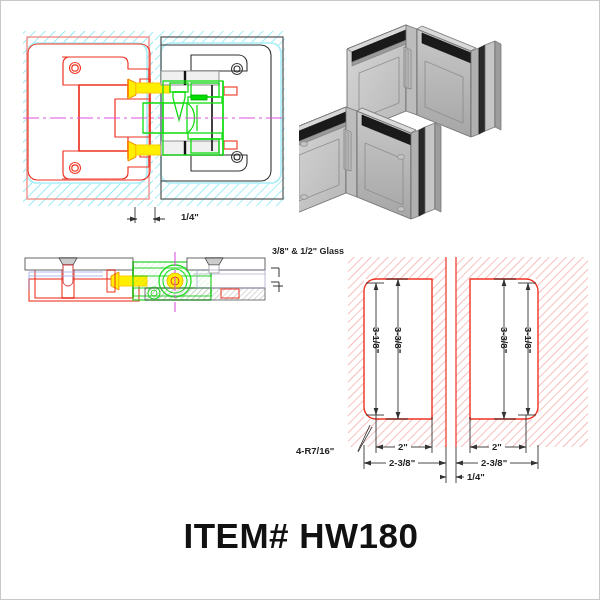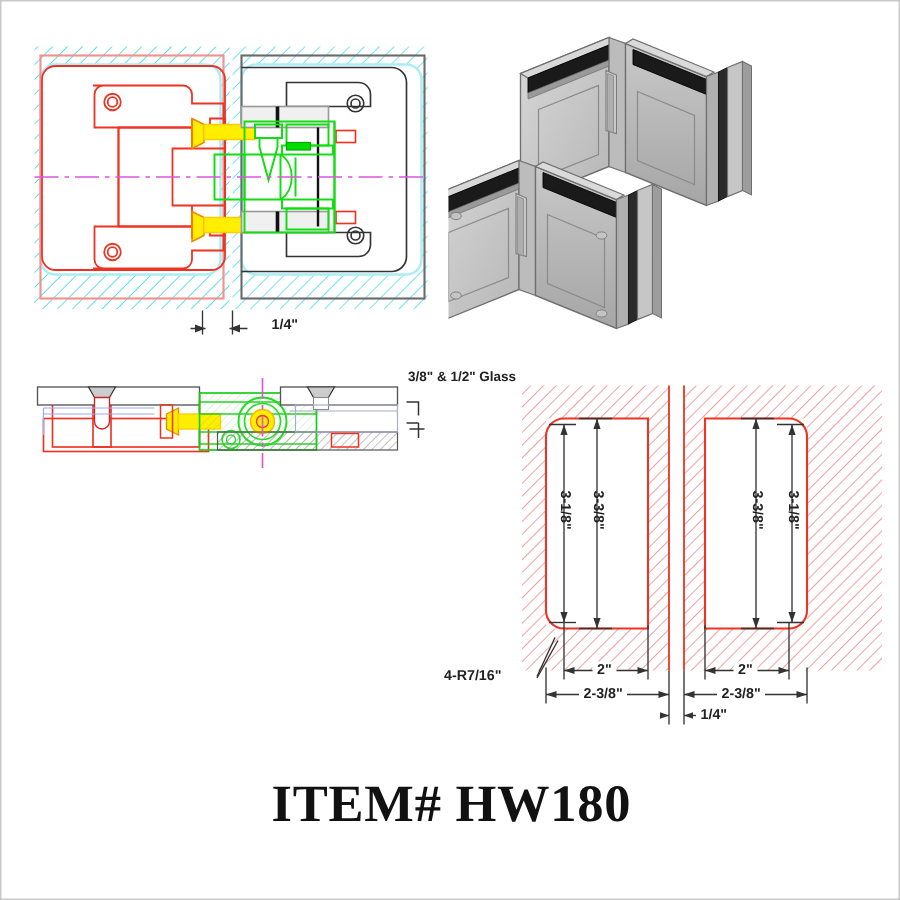--- a/index.html
+++ b/index.html
@@ -24,21 +24,21 @@
 
   
   #title-block {
     position: absolute;
     left: 0;
     top: 515;
     width: 600px;
     text-align: center;
   }
   #item-title {
-    font-family: Liberation Serif, serif;
+    font-family: Liberation Sans, sans-serif;
     font-size: 35px;
     font-weight: bold;
     letter-spacing: 0.5px;
     color: #111111;
     white-space: nowrap;
   }
 
   
   .dim-text {
     position: absolute;

